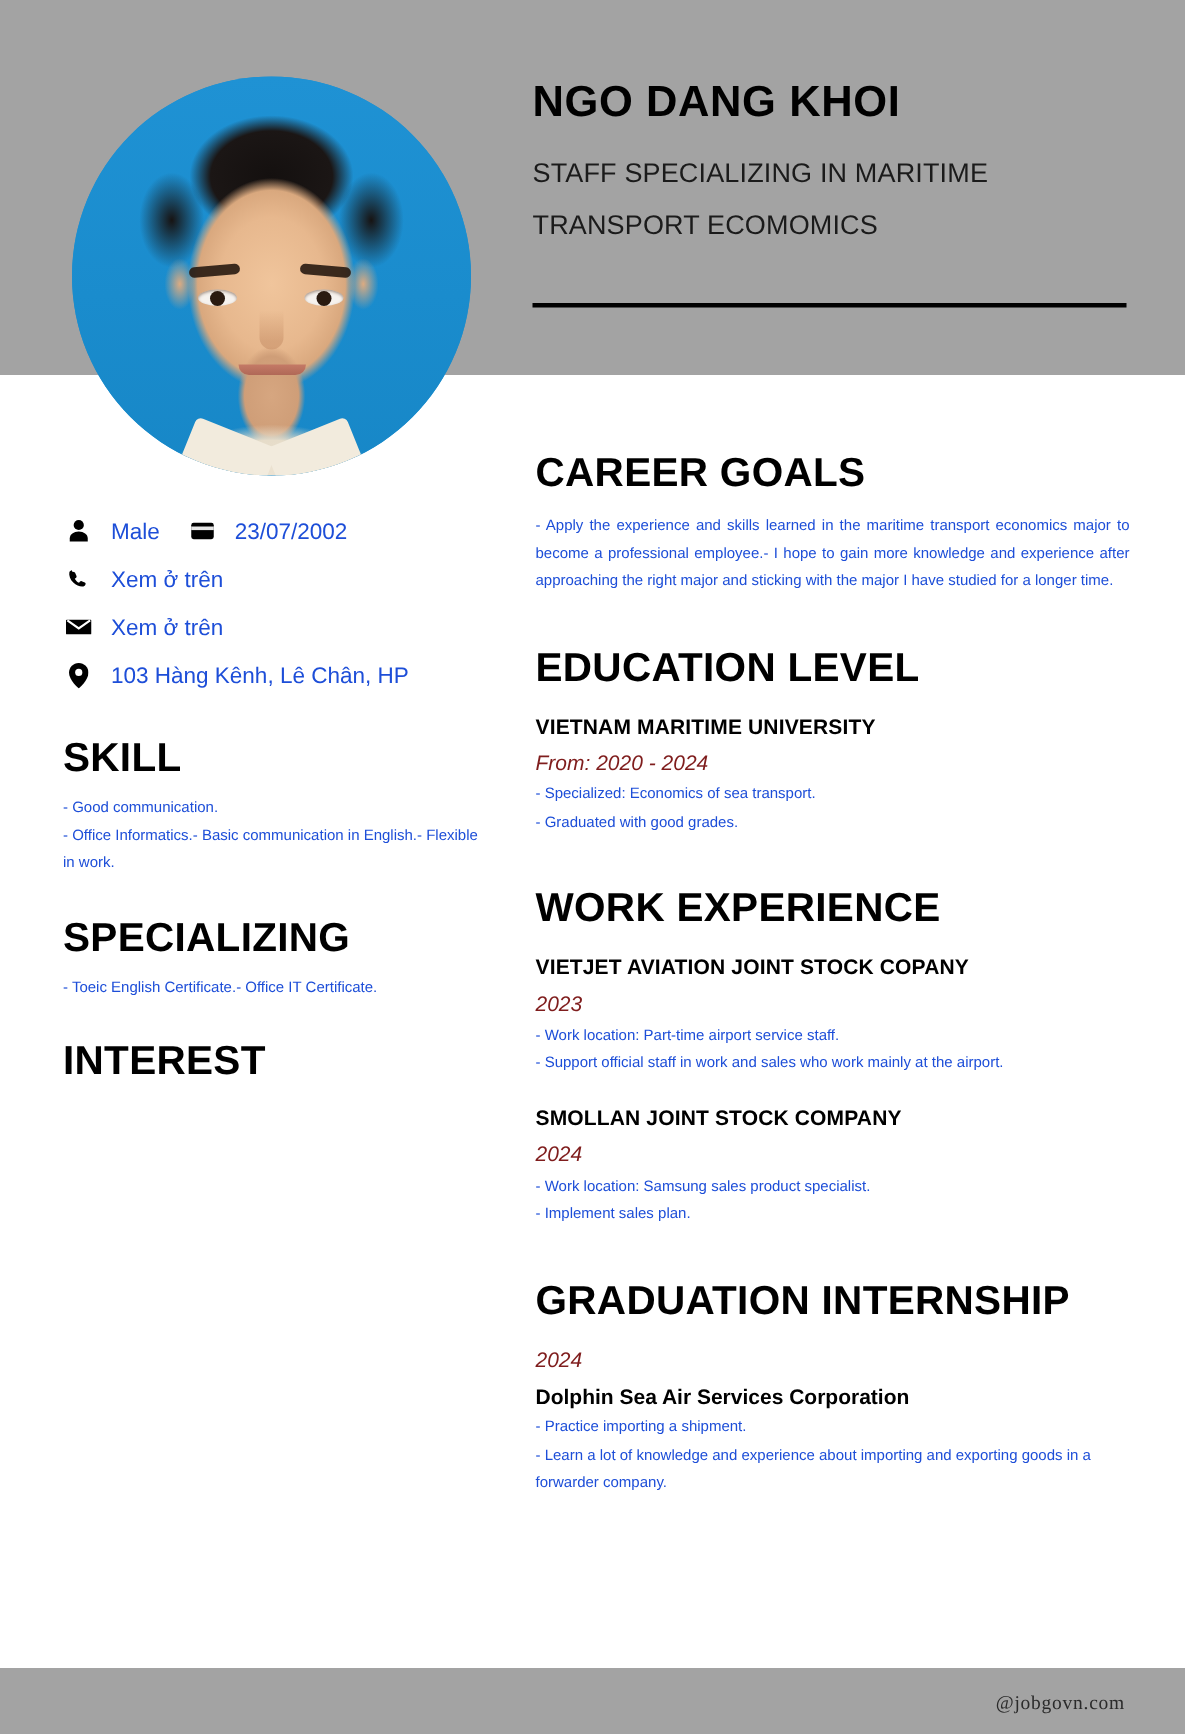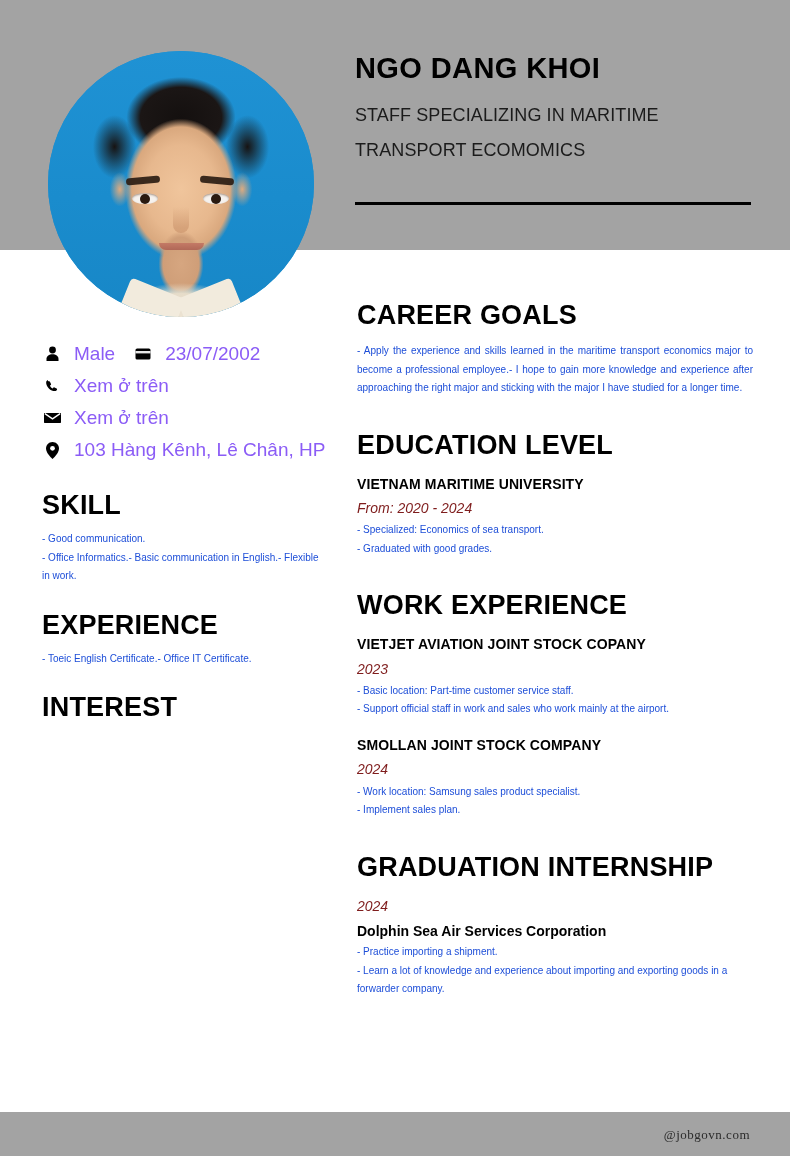--- a/index.html
+++ b/index.html
@@ -150,22 +150,22 @@
     min-width: 20px;
     height: 20px;
     display: flex;
     align-items: center;
     justify-content: center;
     margin-right: 12px;
     color: #000;
   }
   .ico svg { display: block; }
   .contact-text {
-    font-size: 19px;
-    color: #8b5cf6;
+    font-size: 15px;
+    color: #1d4ed8;
     white-space: nowrap;
   }
 
   
   h2.sec {
     font-size: 27px;
     font-weight: bold;
     color: #000;
     margin: 0;
     letter-spacing: 0.2px;
@@ -277,21 +277,21 @@
           <circle cx="6.5" cy="6.3" r="2.4" fill="#fff"></circle>
         </svg>
       </span>
       <span class="contact-text">103 Hàng Kênh, Lê Chân, HP</span>
     </div>
 
     <h2 class="sec">SKILL</h2>
     <p class="body-text">- Good communication.</p>
     <p class="body-text">- Office Informatics.- Basic communication in English.- Flexible in work.</p>
 
-    <h2 class="sec">EXPERIENCE</h2>
+    <h2 class="sec">SPECIALIZING</h2>
     <p class="body-text justify">- Toeic English Certificate.- Office IT Certificate.</p>
 
     <h2 class="sec">INTEREST</h2>
   </div>
 
   <div class="col-right">
 
     <h2 class="sec">CAREER GOALS</h2>
     <p class="body-text justify">- Apply the experience and skills learned in the maritime transport economics major to become a professional employee.- I hope to gain more knowledge and experience after approaching the right major and sticking with the major I have studied for a longer time.</p>
 
@@ -302,21 +302,21 @@
       <p class="body-text">- Specialized: Economics of sea transport.</p>
       <p class="body-text">- Graduated with good grades.</p>
     </div>
 
     <div class="grp-lg">
       <h2 class="sec">WORK EXPERIENCE</h2>
 
       <div>
         <p class="org">VIETJET AVIATION JOINT STOCK COPANY</p>
         <p class="period">2023</p>
-        <p class="body-text">- Basic location: Part-time customer service staff.</p>
+        <p class="body-text">- Work location: Part-time airport service staff.</p>
         <p class="body-text">- Support official staff in work and sales who work mainly at the airport.</p>
       </div>
 
       <div class="blk">
         <p class="org">SMOLLAN JOINT STOCK COMPANY</p>
         <p class="period">2024</p>
         <p class="body-text">- Work location: Samsung sales product specialist.</p>
         <p class="body-text">- Implement sales plan.</p>
       </div>
     </div>

